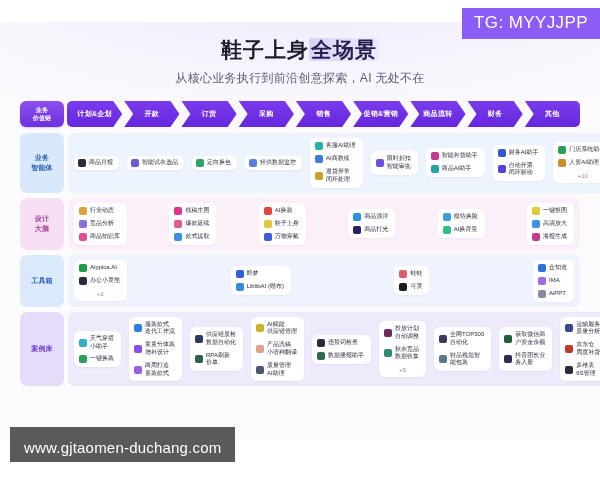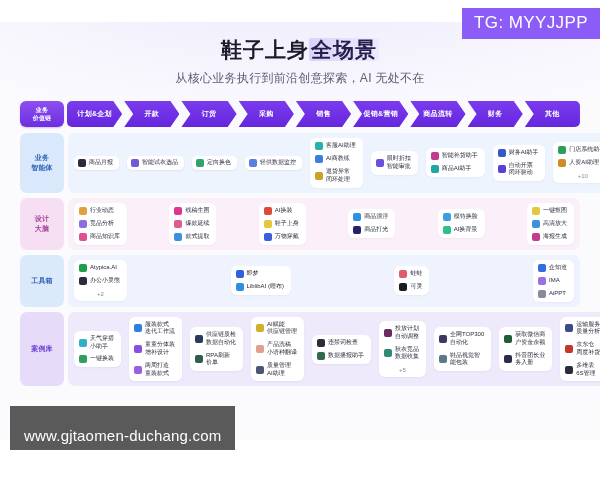--- a/index.html
+++ b/index.html
@@ -12,24 +12,24 @@
   }
 
   
   .tg-badge{
     position:absolute; top:8px; right:0;
     background:#8b5cf6; color:#fff;
     font-size:17px; letter-spacing:.4px;
     padding:5px 12px 6px 12px;
   }
   .url-badge{
-    position:absolute; left:10px; bottom:30px;
+    position:absolute; left:10px; bottom:18px;
     background:#5a5a5a; color:#fff;
     font-size:15px; letter-spacing:.2px;
-    padding:21px 14px 6px 14px;
+    padding:12px 14px 6px 14px;
   }
 
   
   .page{
     position:absolute; left:0; top:22px;
     width:600px; height:418px;
     background:
       radial-gradient(650px 200px at 50% -40px, #ece9fb 0%, #f6f5fd 45%, #fbfbfe 75%),
       linear-gradient(180deg,#f7f6fd 0%, #fdfdff 100%);
   }

